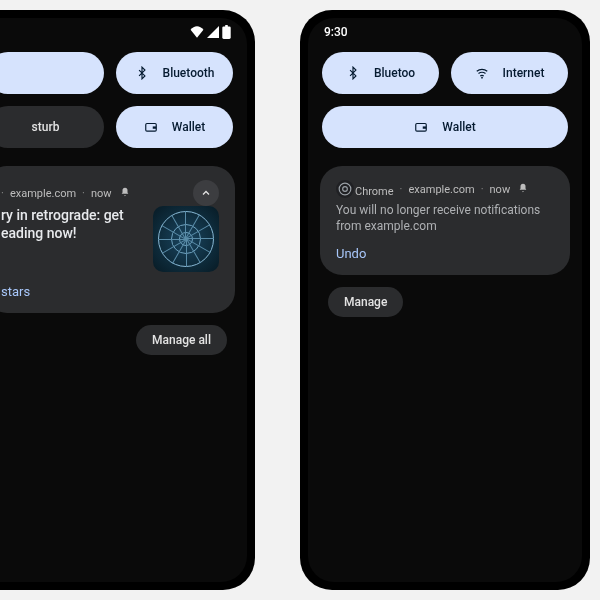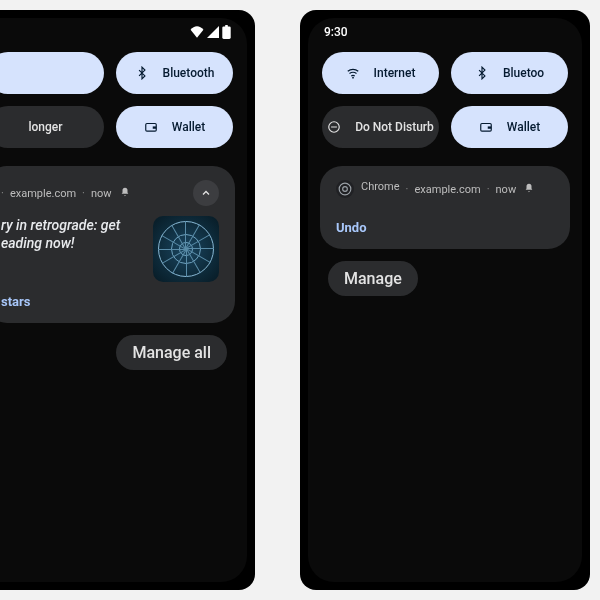--- a/index.html
+++ b/index.html
@@ -9,21 +9,21 @@
     background: #f2f2f2;
     font-family: -apple-system, BlinkMacSystemFont, 'Segoe UI', Roboto, sans-serif;
     overflow: hidden;
     position: relative;
   }
   .phone {
     position: absolute;
     width: 290px;
     height: 580px;
     background: #000;
-    border-radius: 16px;
+    border-radius: 32px;
     top: 10px;
     overflow: hidden;
   }
   .phone-left { left: -35px; }
   .phone-right { left: 300px; }
   .phone-inner {
     position: absolute;
     left: 8px; right: 8px; top: 8px; bottom: 8px;
     background: #0a0a0a;
     border-radius: 26px;
@@ -70,40 +70,38 @@
     padding: 14px 16px;
     color: #e3e3e3;
   }
   .notif-head {
     display: flex;
     align-items: center;
     gap: 6px;
     font-size: 11px;
     color: #bdbdbd;
   }
-  .notif-head-app { display: flex; align-items: flex-start; gap: 7px; }
+  .notif-head-app { display: flex; align-items: flex-end; gap: 1px; }
   .app-icon {
     width: 18px; height: 18px; border-radius: 50%;
     background: #202124;
     display:flex;align-items:center;justify-content:center;
   }
   .dot { color: #8a8a8a; }
   .bell { margin-left: 2px; }
   .expand-btn {
     margin-left: auto;
     width: 26px; height: 26px; border-radius: 50%;
     background: #3c3d40;
     display: flex; align-items: center; justify-content: center;
     cursor: pointer;
   }
   .notif-body {
     display: flex;
     gap: 23px;
-    margin-top: 10px;
-    font-style: italic;
   }
   .notif-text { flex: 1; min-width: 0; }
   .notif-title {
     font-size: 14px; font-weight: 500; color: #e8eaed;
     line-height: 1.3;
   }
   .notif-sub {
     font-size: 12px; color: #aeb0b3;
     margin-top: 4px;
     line-height: 1.35;
@@ -111,34 +109,34 @@
   .notif-thumb {
     width: 66px; height: 66px; border-radius: 10px;
     flex-shrink: 0;
     background: radial-gradient(circle at 50% 50%, #1a4560 0%, #0d2938 65%, #071a24 100%);
     position: relative;
     overflow: hidden;
   }
   .notif-action {
     margin-top: 12px;
     font-size: 13px;
-    font-weight: 700;
+    font-weight: 400;
     color: #a8c7fa;
     cursor: pointer;
   }
   .footer-row {
     display: flex;
     justify-content: flex-end;
     padding: 12px 20px;
   }
   .footer-left { justify-content: flex-start; }
   .pill-btn {
     background: #2b2c2e;
     color: #e3e3e3;
-    font-size: 16px;
+    font-size: 12px;
     font-weight: 500;
     padding: 8px 16px;
     border-radius: 18px;
     cursor: pointer;
   }
   .zodiac-wheel {
     position:absolute; left:50%; top:50%;
     width:56px; height:56px;
     margin-left:-28px; margin-top:-28px;
     border:1px solid #88b8d4;
@@ -195,21 +193,21 @@
         <span class="qs-icon">
           <svg width="14" height="14" viewBox="0 0 24 24">
               <path fill="none" stroke="#051a30" stroke-width="2" d="M7 7l10 10-5 5V2l5 5L7 17"></path>
             </svg>
         </span>
         <span>Bluetooth</span>
       </div>
     </div>
     <div class="qs-row">
       <div class="qs-tile qs-off">
-        <span>longer</span>
+        <span>sturb</span>
       </div>
       <div class="qs-tile qs-on">
         <span class="qs-icon">
           <svg width="14" height="14" viewBox="0 0 24 24">
               <rect x="3" y="6" width="18" height="13" rx="2" fill="none" stroke="#051a30" stroke-width="2"></rect>
               <rect x="15" y="11" width="6" height="4" fill="#051a30"></rect>
             </svg>
         </span>
         <span>Wallet</span>
       </div>
@@ -267,45 +265,36 @@
 <div class="phone phone-right">
   <div class="phone-inner">
     <div class="statusbar">
       <span>9:30</span>
     </div>
 
     <div class="qs-row">
       <div class="qs-tile qs-on">
         <span class="qs-icon">
           <svg width="14" height="14" viewBox="0 0 24 24">
+              <path fill="none" stroke="#051a30" stroke-width="2" d="M7 7l10 10-5 5V2l5 5L7 17"></path>
+            </svg>
+        </span>
+        <span>Bluetoo</span>
+      </div>
+      <div class="qs-tile qs-on">
+        <span class="qs-icon">
+          <svg width="14" height="14" viewBox="0 0 24 24">
               <path fill="none" stroke="#051a30" stroke-width="2" d="M3 9a14 14 0 0118 0M6 13a10 10 0 0112 0M9 17a6 6 0 016 0"></path>
               <circle cx="12" cy="20" r="1.5" fill="#051a30"></circle>
             </svg>
         </span>
         <span>Internet</span>
       </div>
-      <div class="qs-tile qs-on">
-        <span class="qs-icon">
-          <svg width="14" height="14" viewBox="0 0 24 24">
-              <path fill="none" stroke="#051a30" stroke-width="2" d="M7 7l10 10-5 5V2l5 5L7 17"></path>
-            </svg>
-        </span>
-        <span>Bluetoo</span>
-      </div>
     </div>
     <div class="qs-row">
-      <div class="qs-tile qs-off">
-        <span class="qs-icon">
-          <svg width="14" height="14" viewBox="0 0 24 24">
-              <circle cx="12" cy="12" r="9" fill="none" stroke="#e3e3e3" stroke-width="2"></circle>
-              <line x1="7" y1="12" x2="17" y2="12" stroke="#e3e3e3" stroke-width="2"></line>
-            </svg>
-        </span>
-        <span>Do Not Disturb</span>
-      </div>
       <div class="qs-tile qs-on">
         <span class="qs-icon">
           <svg width="14" height="14" viewBox="0 0 24 24">
               <rect x="3" y="6" width="18" height="13" rx="2" fill="none" stroke="#051a30" stroke-width="2"></rect>
               <rect x="15" y="11" width="6" height="4" fill="#051a30"></rect>
             </svg>
         </span>
         <span>Wallet</span>
       </div>
     </div>
@@ -326,20 +315,21 @@
         <span class="dot">·</span>
         <span>now</span>
         <span class="bell">
           <svg width="10" height="10" viewBox="0 0 24 24">
               <path fill="#bdbdbd" d="M12 2a6 6 0 016 6v5l2 3H4l2-3V8a6 6 0 016-6zm0 20a2 2 0 002-2h-4a2 2 0 002 2z"></path>
             </svg>
         </span>
       </div>
       <div class="notif-body">
         <div class="notif-text">
+          <div class="notif-sub">You will no longer receive notifications from example.com</div>
         </div>
       </div>
       <div class="notif-action">Undo</div>
     </div>
 
     <div class="footer-row footer-left">
       <div class="pill-btn">Manage</div>
     </div>
   </div>
 </div>

